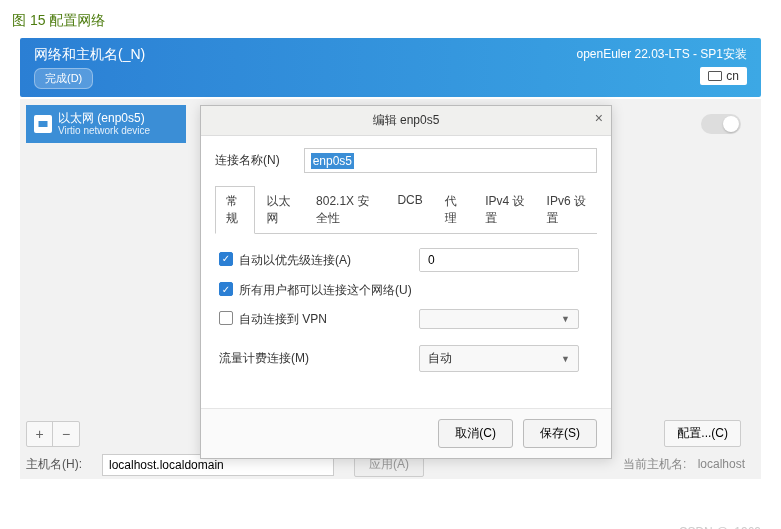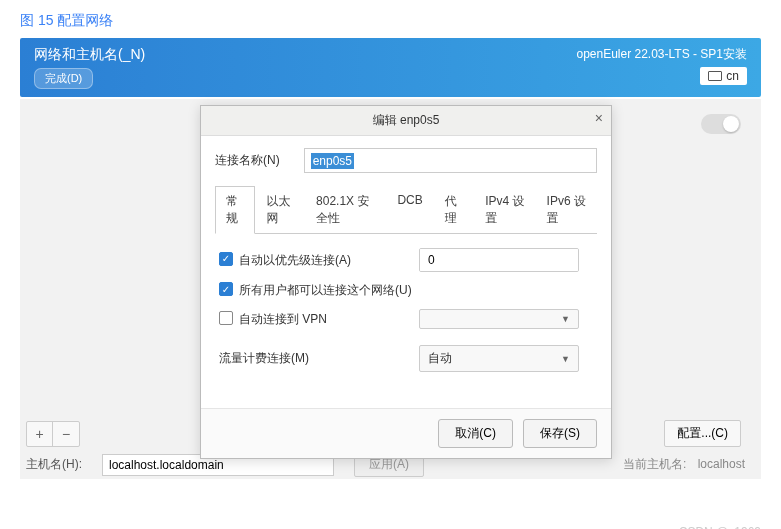--- a/index.html
+++ b/index.html
@@ -1,18 +1,18 @@
 <!DOCTYPE html>
 <html><head>
   <meta charset="utf-8">
   <style>
     * { box-sizing: border-box; margin: 0; padding: 0; font-family: "Microsoft YaHei", sans-serif; }
     body { background: #fff; font-size: 13px; color: #333; width: 781px; }
     
-    .fig-title { color: #3b82f6; padding: 12px 20px 8px; font-size: 14px; }
+    .fig-title { color: #4d7c0f; padding: 12px 12px 8px; font-size: 14px; }
     
     .container { padding: 0 20px 10px; }
     
     .header-bar { background: linear-gradient(to right, #2b7fd4, #3ca8e5); color: #fff; padding: 8px 14px; border-radius: 2px; position: relative; display: flex; justify-content: space-between; align-items: flex-start; }
     .header-left { }
     .header-title { font-size: 14px; font-weight: normal; }
     .done-btn { background: rgba(255,255,255,0.2); border: 1px solid rgba(255,255,255,0.35); color: #fff; padding: 2px 10px; font-size: 11px; margin-top: 4px; border-radius: 7px; cursor: pointer; }
     .header-right { text-align: right; font-size: 12px; }
     .lang-box { background: #fff; color: #333; padding: 2px 8px; margin-top: 4px; display: inline-flex; align-items: center; gap: 4px; border-radius: 2px; }
     .kbd-icon { display: inline-block; width: 14px; height: 10px; border: 1px solid #555; border-radius: 1px; position: relative; }
@@ -93,20 +93,33 @@
       <div>openEuler 22.03-LTS - SP1安装</div>
       <div class="lang-box">
         <span class="kbd-icon"></span>
         <span>cn</span>
       </div>
     </div>
   </div>
 
   <div class="main-area">
 
+    <div class="net-list">
+      <div class="net-item">
+        <div class="net-icon">
+          <svg viewBox="0 0 24 24" fill="#3b8ed6">
+              <path d="M3 6h18v12H3z M7 14h2v2H7z M11 14h2v2h-2z M15 14h2v2h-2z"></path>
+            </svg>
+        </div>
+        <div class="net-text">
+          <div class="net-name">以太网 (enp0s5)</div>
+          <div class="net-sub">Virtio network device</div>
+        </div>
+      </div>
+    </div>
 
     <div class="net-toggle"></div>
 
     <div class="btn-group">
       <button class="sq-btn">+</button>
       <button class="sq-btn">−</button>
     </div>
 
     <button class="config-btn">配置...(C)</button>
 

